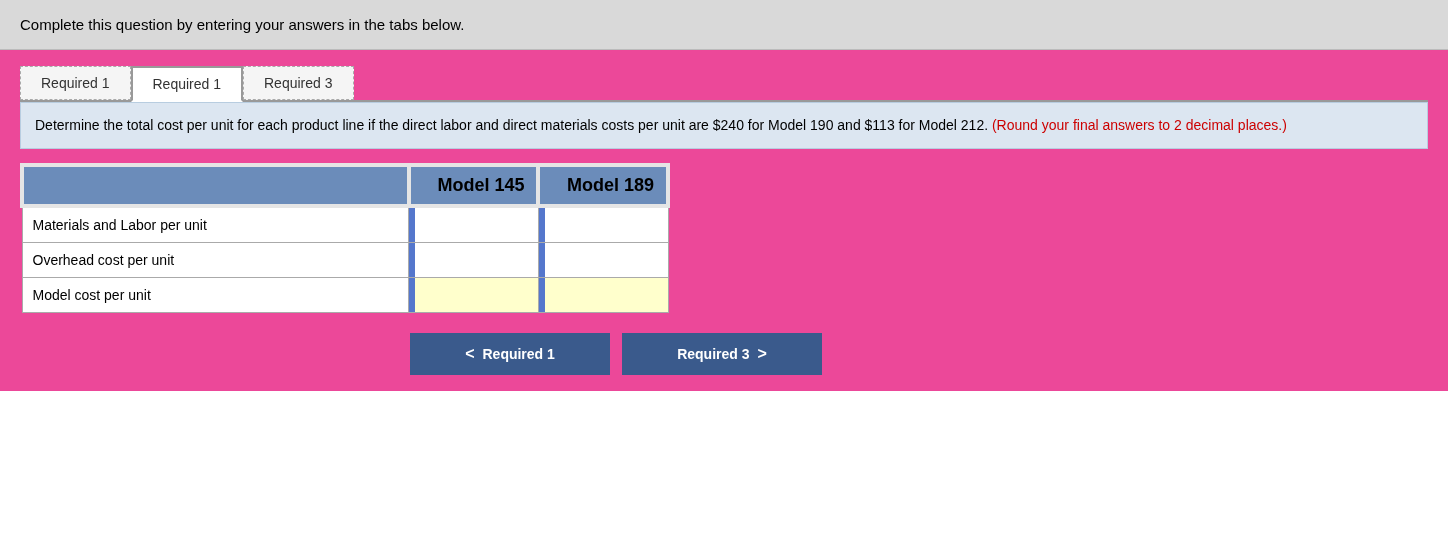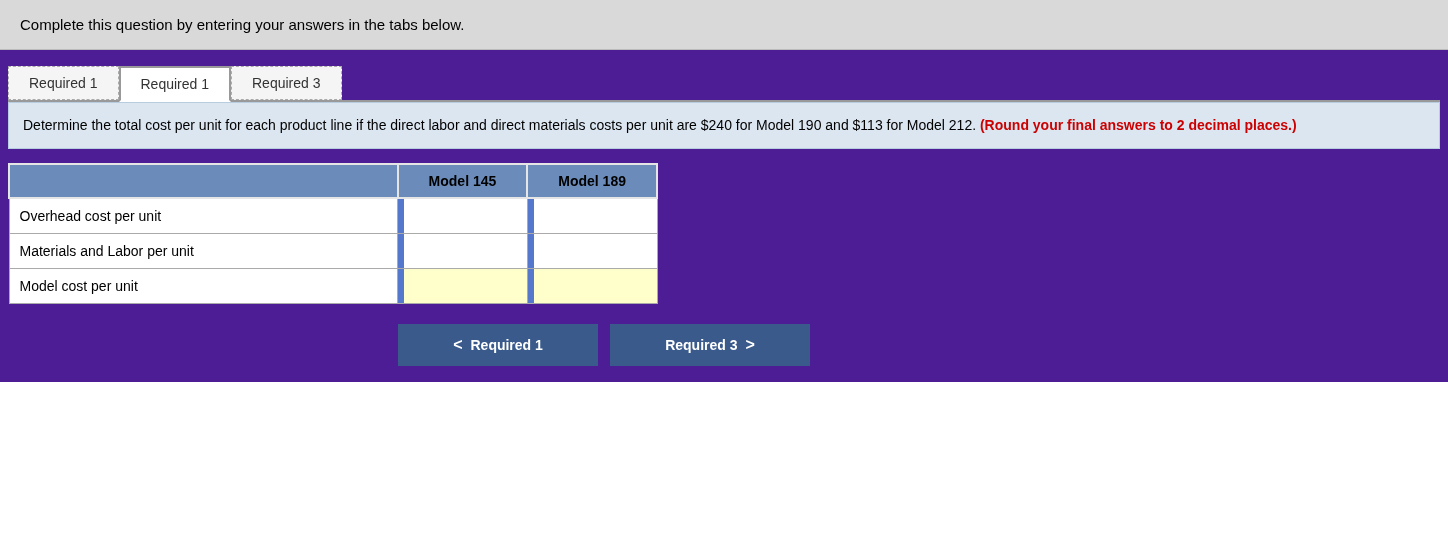--- a/index.html
+++ b/index.html
@@ -13,22 +13,22 @@
 
     .header-bar {
       background: #d9d9d9;
       padding: 16px 20px;
       font-weight: normal;
       font-size: 15px;
       border-bottom: 1px solid #bbb;
     }
 
     .main-content {
-      padding: 16px 8px;
-      background: #4c1d95;
+      padding: 16px 20px;
+      background: #ec4899;
     }
 
     
     .tabs {
       display: flex;
       align-items: flex-end;
       margin-bottom: 0;
       border-bottom: 2px solid #999;
       gap: 0;
     }
@@ -65,41 +65,40 @@
       padding: 12px 14px;
       margin-top: 0;
       margin-bottom: 14px;
       font-size: 14px;
       line-height: 1.5;
       border: 1px solid #b8cde0;
     }
 
     .description-box .red-text {
       color: #cc0000;
-      font-weight: bold;
     }
 
     
     .cost-table {
       border-collapse: collapse;
       width: 650px;
       margin-bottom: 20px;
     }
 
     .cost-table thead tr {
       background: #6b8cba;
     }
 
     .cost-table thead th {
       color: #000;
       font-weight: bold;
-      text-align: center;
+      text-align: right;
       padding: 8px 12px;
-      border: 2px solid #e5e5e5;
-      font-size: 14px;
+      border: 4px solid #e5e5e5;
+      font-size: 18px;
     }
 
     .cost-table thead th:first-child {
       background: #6b8cba;
       width: 390px;
     }
 
     .cost-table tbody tr {
       background: #fff;
     }
@@ -207,33 +206,33 @@
     <thead>
       <tr>
         <th></th>
         <th>Model 145</th>
         <th>Model 189</th>
       </tr>
     </thead>
     <tbody>
 
       <tr>
+        <td class="label-cell">Materials and Labor per unit</td>
+        <td class="input-cell">
+          <div class="input-cell-marker"></div>
+          <input type="text" value="" style="">
+        </td>
+        <td class="input-cell">
+          <div class="input-cell-marker"></div>
+          <input type="text" value="" style="">
+        </td>
+      </tr>
+
+      <tr>
         <td class="label-cell">Overhead cost per unit</td>
-        <td class="input-cell">
-          <div class="input-cell-marker"></div>
-          <input type="text" value="" style="">
-        </td>
-        <td class="input-cell">
-          <div class="input-cell-marker"></div>
-          <input type="text" value="" style="">
-        </td>
-      </tr>
-
-      <tr>
-        <td class="label-cell">Materials and Labor per unit</td>
         <td class="input-cell">
           <div class="input-cell-marker"></div>
           <input type="text" value="" style="">
         </td>
         <td class="input-cell">
           <div class="input-cell-marker"></div>
           <input type="text" value="" style="">
         </td>
       </tr>
 

